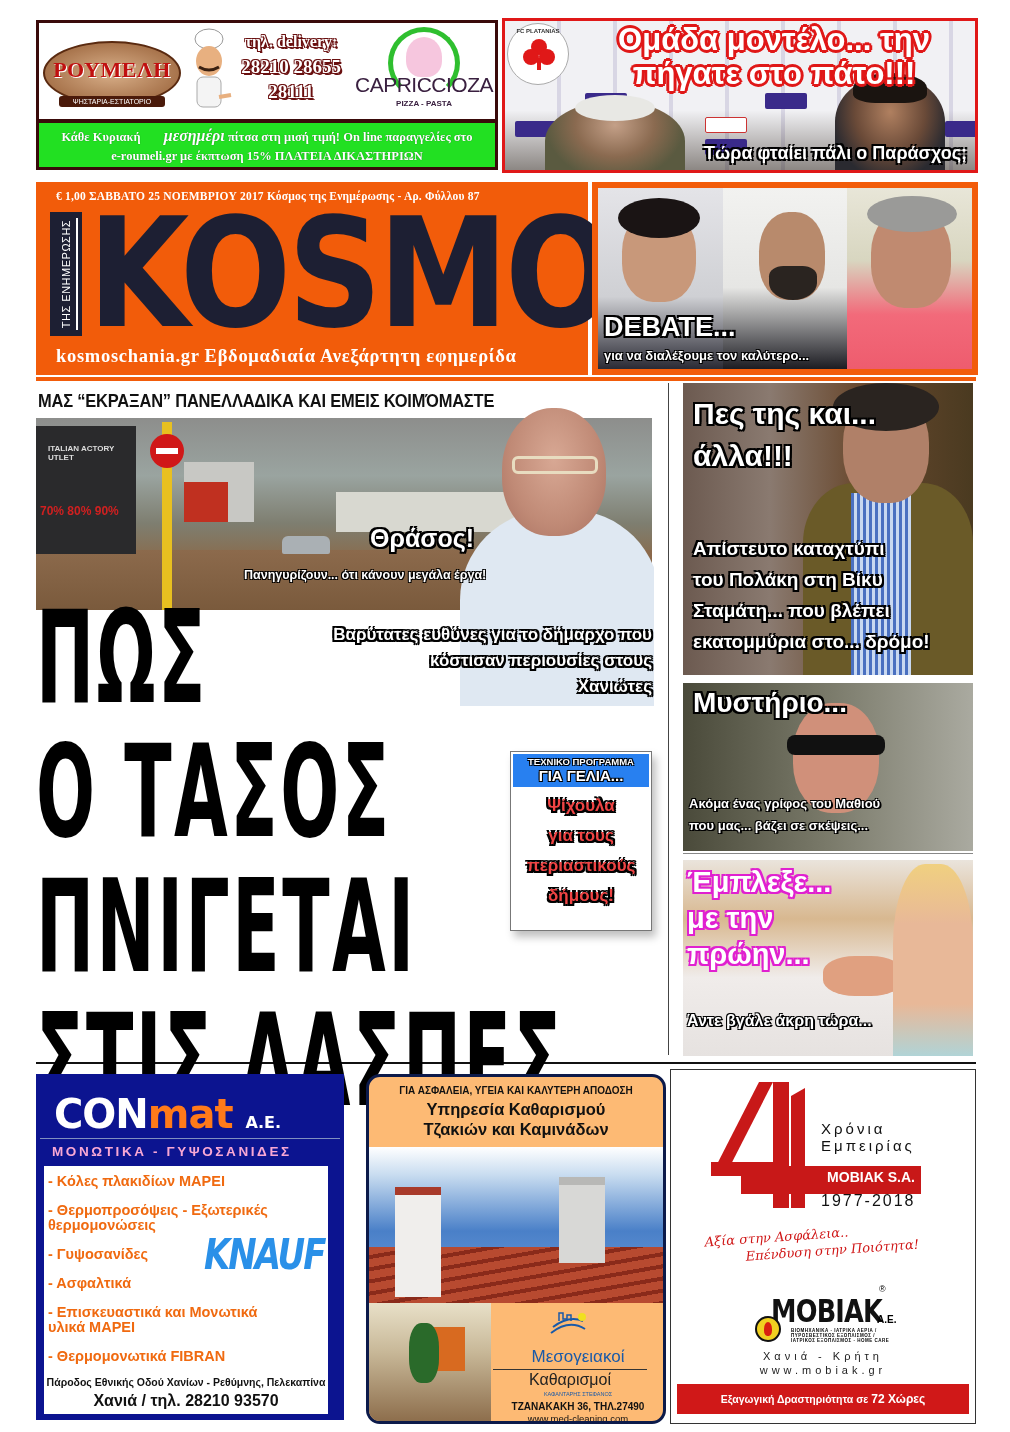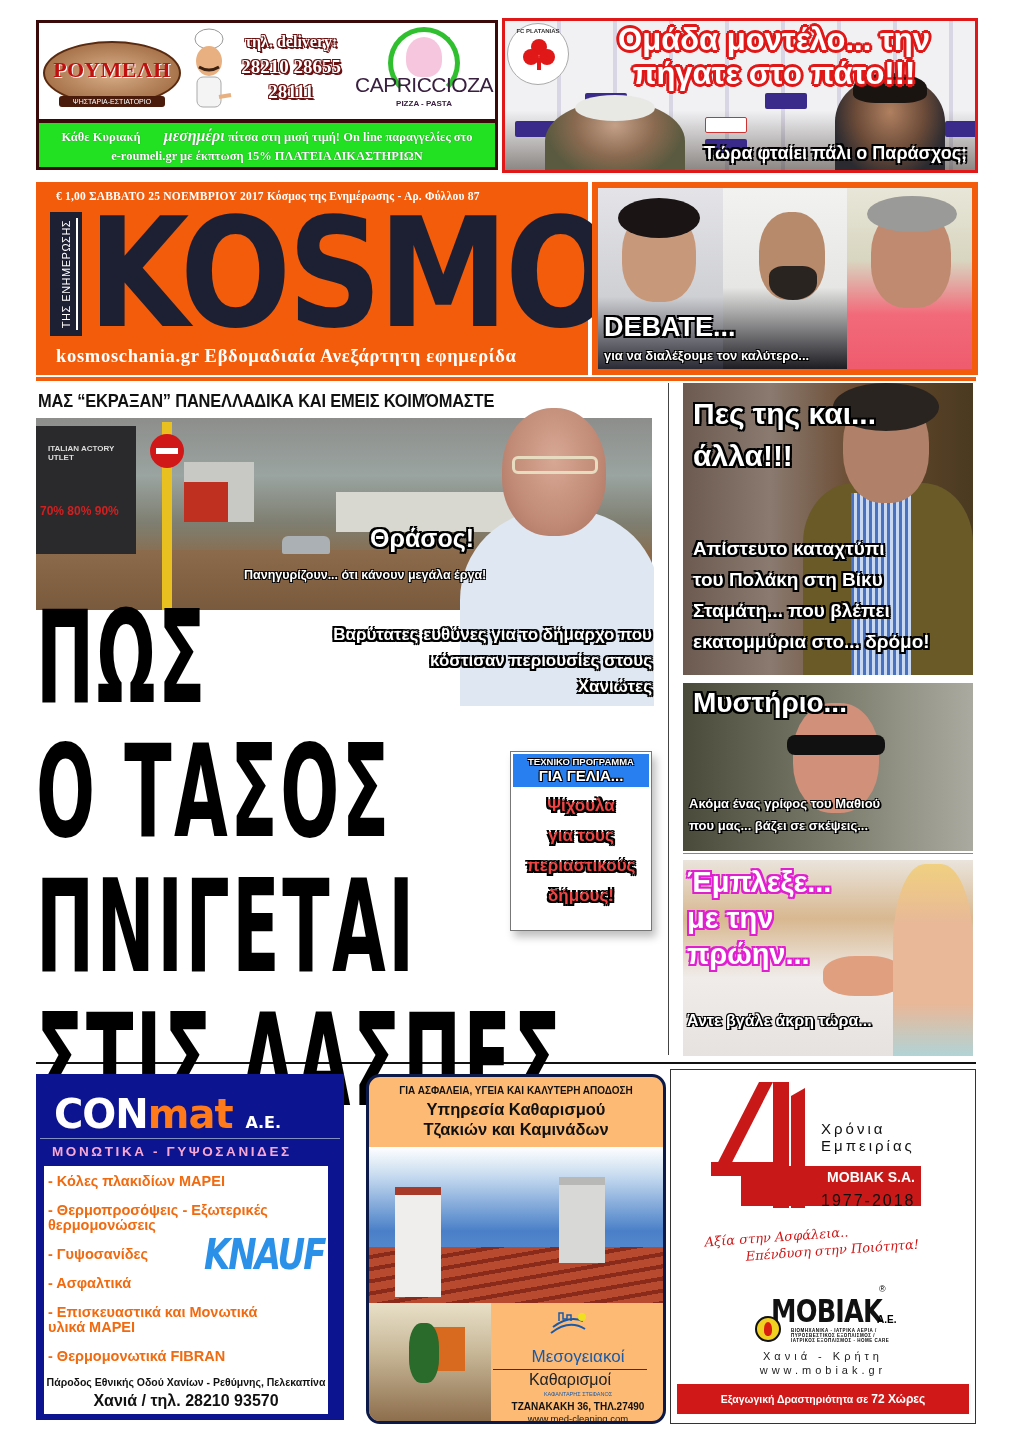--- a/index.html
+++ b/index.html
@@ -175,21 +175,21 @@
   #cleaning .logo { position: absolute; left: 180px; top: 232px; width: 40px; height: 30px; }
   #cleaning .b1 { position: absolute; left: 124px; right: 0; top: 270px; text-align: center; color: #1a5aa8; font-size: 17px; }
   #cleaning .b2 { position: absolute; left: 124px; right: 0; top: 292px; text-align: center; color: #222; font-size: 16px; border-top: 1px solid #333; padding-top: 1px; margin: 0 16px 0 0; }
   #cleaning .b3 { position: absolute; left: 124px; right: 0; top: 314px; text-align: center; color: #1a5aa8; font-size: 5.5px; }
   #cleaning .addr { position: absolute; left: 124px; right: 0; top: 324px; text-align: center; font-size: 10px; font-weight: bold; color: #111; }
   #cleaning .web { position: absolute; left: 124px; right: 0; top: 336px; text-align: center; font-size: 9.5px; color: #111; }
 
   #mobiak { left: 670px; top: 1069px; width: 306px; height: 355px; border: 1px solid #333; background: #fff; }
   #mobiak .big4 { position: absolute; left: 40px; top: 12px; width: 100px; height: 130px; }
   #mobiak .years { position: absolute; left: 150px; top: 50px; font-size: 15px; letter-spacing: 3px; line-height: 17px; color: #111; }
-  #mobiak .redbar { position: absolute; left: 70px; top: 96px; width: 180px; height: 40px; background: #c81818; text-align: center; }
+  #mobiak .redbar { position: absolute; left: 70px; top: 96px; width: 180px; height: 28px; background: #c81818; text-align: center; }
   #mobiak .redbar span { position: absolute; right: 6px; top: 3px; color: #fff; font-weight: bold; font-size: 14px; }
   #mobiak .range { position: absolute; left: 150px; top: 122px; font-size: 16px; letter-spacing: 2px; color: #111; }
   #mobiak .slogan { position: absolute; left: 34px; top: 156px; font-family: "DejaVu Serif", serif; font-style: italic; color: #d01818; font-size: 13px; line-height: 17px; transform: rotate(-4deg); }
   #mobiak .slogan .s2 { padding-left: 40px; display: block; }
   #mobiak .m-logo { position: absolute; left: 80px; top: 220px; width: 150px; height: 56px; }
   #mobiak .m-logo .word { position: absolute; left: 20px; top: 2px; font-family: "DejaVu Sans", sans-serif; font-weight: bold; font-size: 32px; letter-spacing: -1px; transform: scaleX(0.8); transform-origin: left; color: #111; }
   #mobiak .m-logo .flame { position: absolute; left: 4px; top: 26px; width: 26px; height: 26px; border-radius: 50%; background: #f0d020; border: 2px solid #111; }
   #mobiak .m-logo .flame::after { content: ""; position: absolute; left: 7px; top: 4px; width: 8px; height: 14px; background: #d82010; border-radius: 50% 50% 40% 40%; }
   #mobiak .m-logo .ae { position: absolute; left: 126px; top: 24px; font-weight: bold; font-size: 10px; }
   #mobiak .m-logo .reg { position: absolute; left: 128px; top: -6px; font-size: 9px; }

